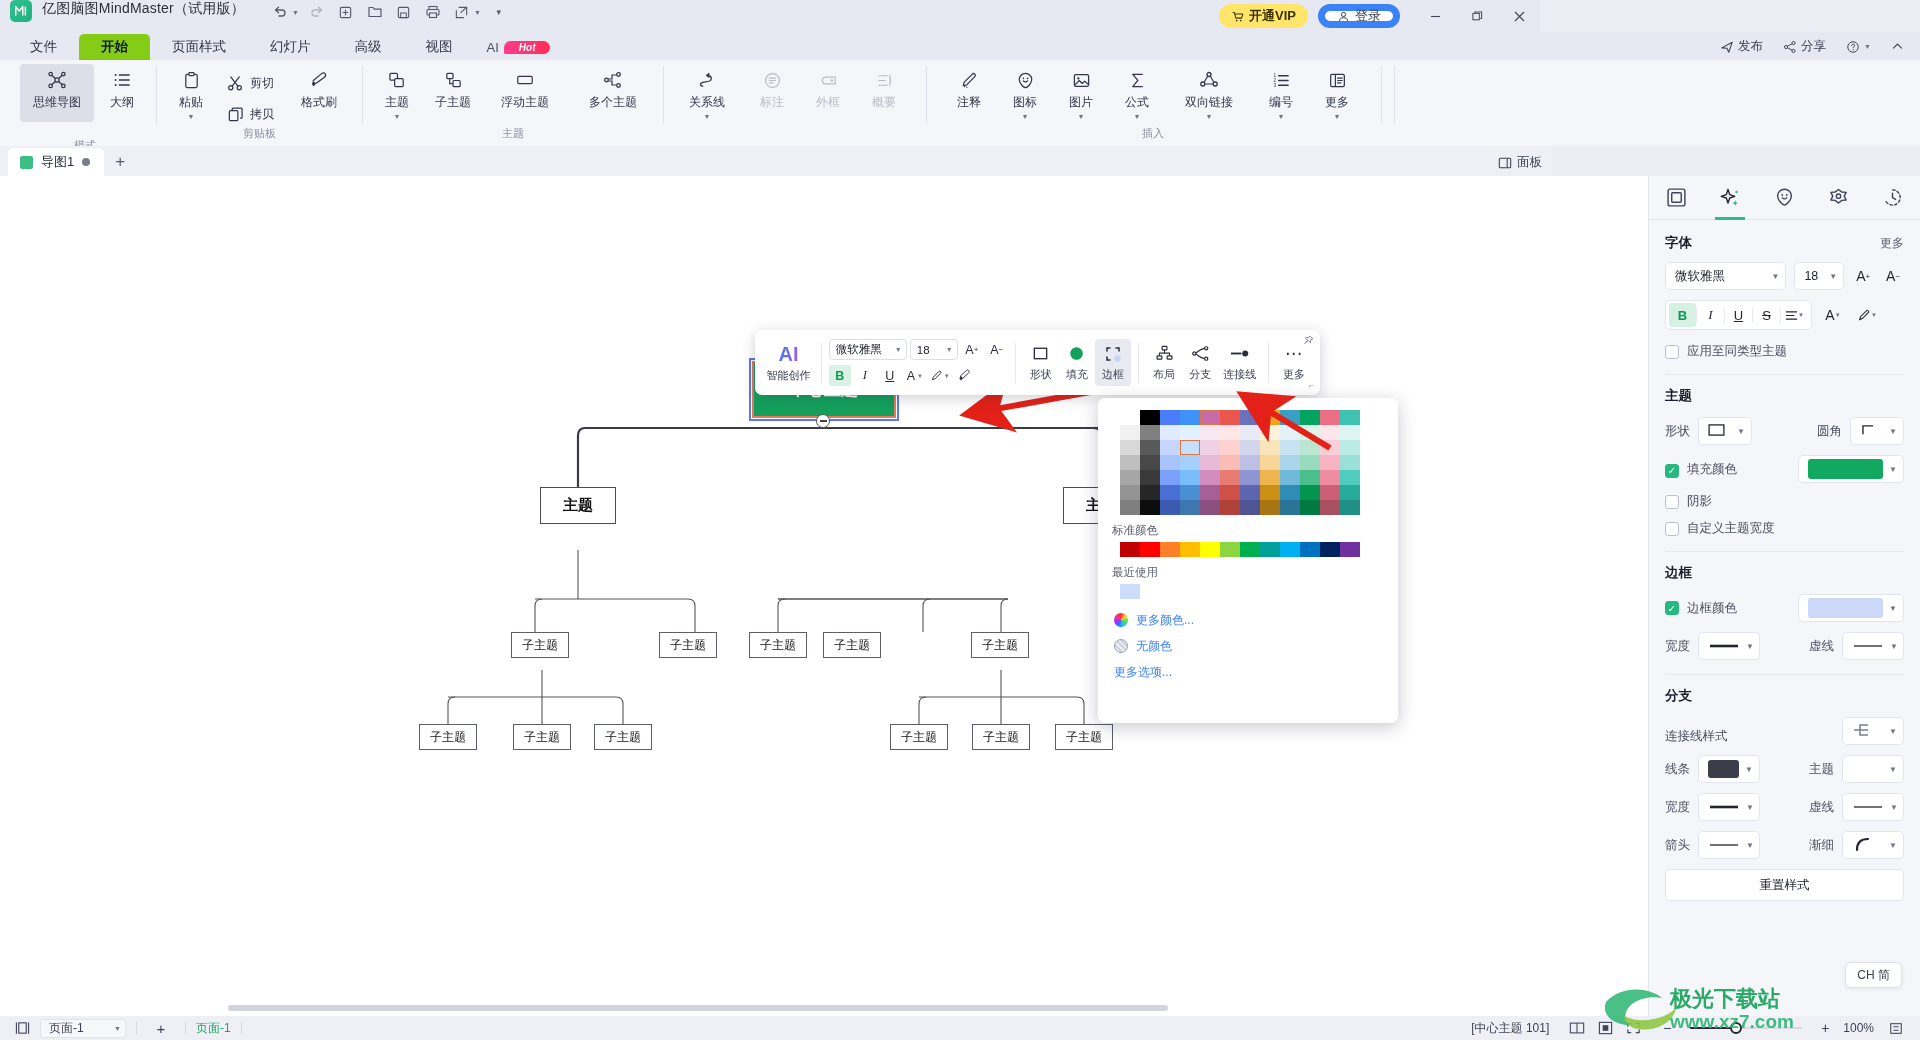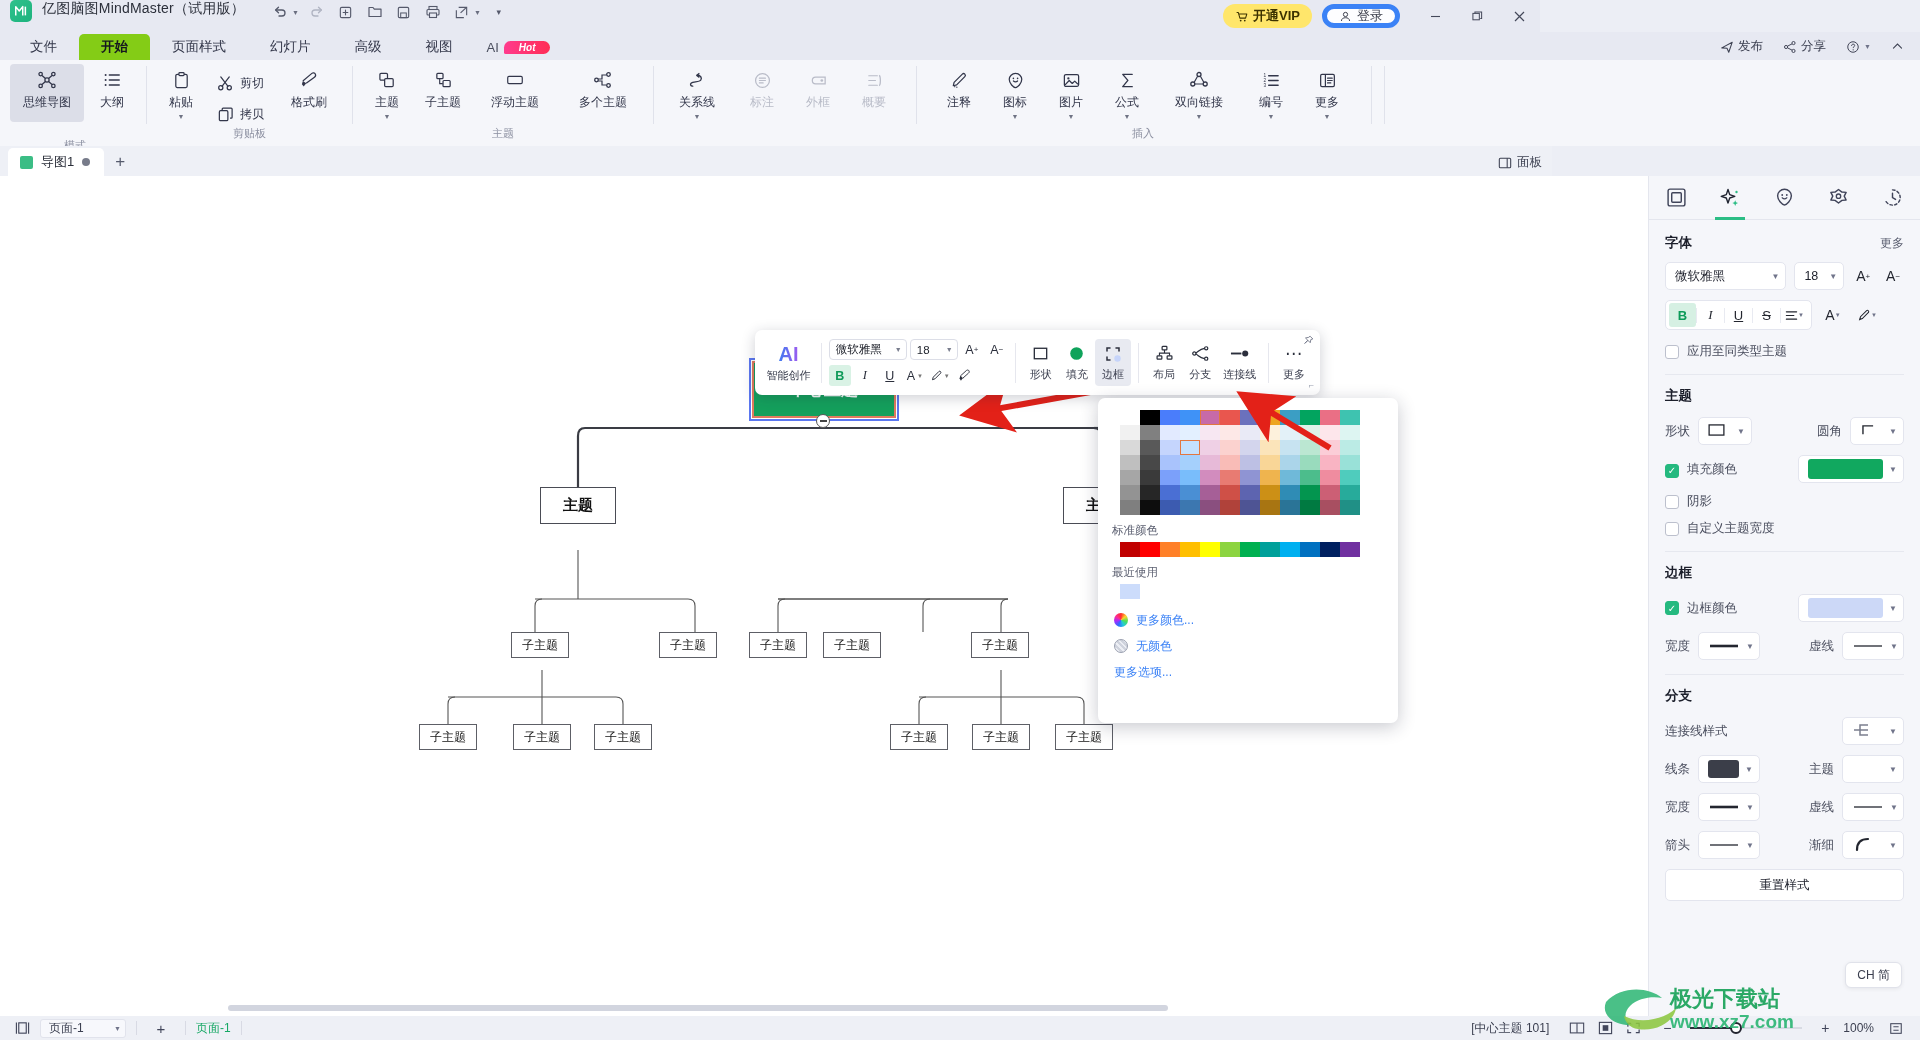--- a/index.html
+++ b/index.html
@@ -30,21 +30,21 @@
   }
   .qat-caret { font-size:7px; color:#6a6e80; margin-left:-4px; margin-right:2px; cursor:pointer;}
   .tb-right { position:absolute; right:0; top:0; height:32px; display:flex; align-items:center; }
   .vip-btn {
     background:#ffe66b; border-radius:13px; height:24px; padding:0 12px;
     display:flex;align-items:center;gap:5px; font-size:13px;font-weight:bold;color:#3c3200;cursor:pointer;
   }
   .login-btn {
     background:#fdfdff;border-radius:13px;height:24px;padding:0 12px;margin-left:10px;
     display:flex;align-items:center;gap:5px;font-size:13px;color:#3a3d4a;cursor:pointer;
-    border:5px solid #3b82f6;
+    border:7px solid #3b82f6;
   }
   .win-btns { display:flex; margin-left:14px; }
   .win-btn { width:42px;height:32px;display:flex;align-items:center;justify-content:center;color:#44485a;font-size:13px;cursor:pointer;}
 
   
   .ribbon-tabs {
     position:absolute; top:32px; left:0; width:1920px; height:28px;
     background:#e7e9f2; display:flex; align-items:flex-end; padding-left:8px;
   }
   .rtab {
@@ -363,21 +363,21 @@
       <div class="tr-item">
         <svg width="13" height="13" viewBox="0 0 16 16">
             <path d="M3 10 8 5l5 5" stroke="#3d4152" stroke-width="1.3" fill="none" stroke-linecap="round"></path>
           </svg>
       </div>
     </div>
   </div>
 
   <div class="ribbon">
 
-    <div class="rgroup" style="padding-left:10px;gap:16px;">
+    <div class="rgroup" style="padding-left:20px;gap:16px;">
       <div class="rgroup-items">
         <div class="rbtn active wide">
           <span class="ico">
             <svg width="20" height="20" viewBox="0 0 22 22">
                 <circle cx="11" cy="11" r="2.3" stroke="#32364a" stroke-width="1.4" fill="none"></circle>
                 <circle cx="4" cy="4.5" r="1.9" stroke="#32364a" stroke-width="1.4" fill="none"></circle>
                 <circle cx="18" cy="4.5" r="1.9" stroke="#32364a" stroke-width="1.4" fill="none"></circle>
                 <circle cx="4" cy="17.5" r="1.9" stroke="#32364a" stroke-width="1.4" fill="none"></circle>
                 <circle cx="18" cy="17.5" r="1.9" stroke="#32364a" stroke-width="1.4" fill="none"></circle>
                 <path d="M5.5 6 9.3 9.4M16.5 6l-3.8 3.4M5.5 16l3.8-3.4M16.5 16l-3.8-3.4" stroke="#32364a" stroke-width="1.4"></path>
@@ -1156,21 +1156,21 @@
                   <path d="M2 4h28" stroke="#23262f" stroke-width="1.3"></path>
                 </svg></span>
               <span class="car">▼</span>
           </div>
         </div>
       </div>
 
       <div class="rp-div"></div>
 
       <div class="rp-sec-title" style="margin-bottom:12px;">分支</div>
-      <div class="rp-row" style="justify-content:space-between;">
+      <div class="rp-row" style="justify-content:space-between;align-items:flex-end;">
         <span class="rp-lab">连接线样式</span>
         <div class="ctrl" style="width:62px;">
           <span><svg width="28" height="16" viewBox="0 0 28 16">
                 <path d="M2 8h6M8 8V3h8M8 8h8M8 8v5h8" stroke="#7b7f8e" stroke-width="1.5" fill="none"></path>
               </svg></span>
             <span class="car">▼</span>
         </div>
       </div>
       <div class="rp-row" style="justify-content:space-between;">
         <div style="display:flex;align-items:center;gap:8px;">

